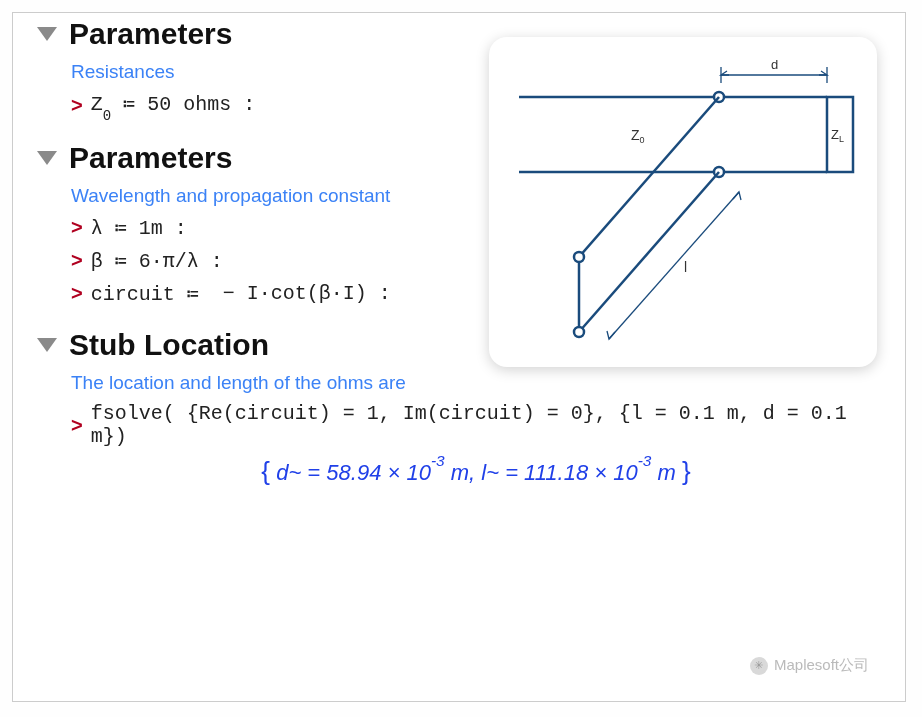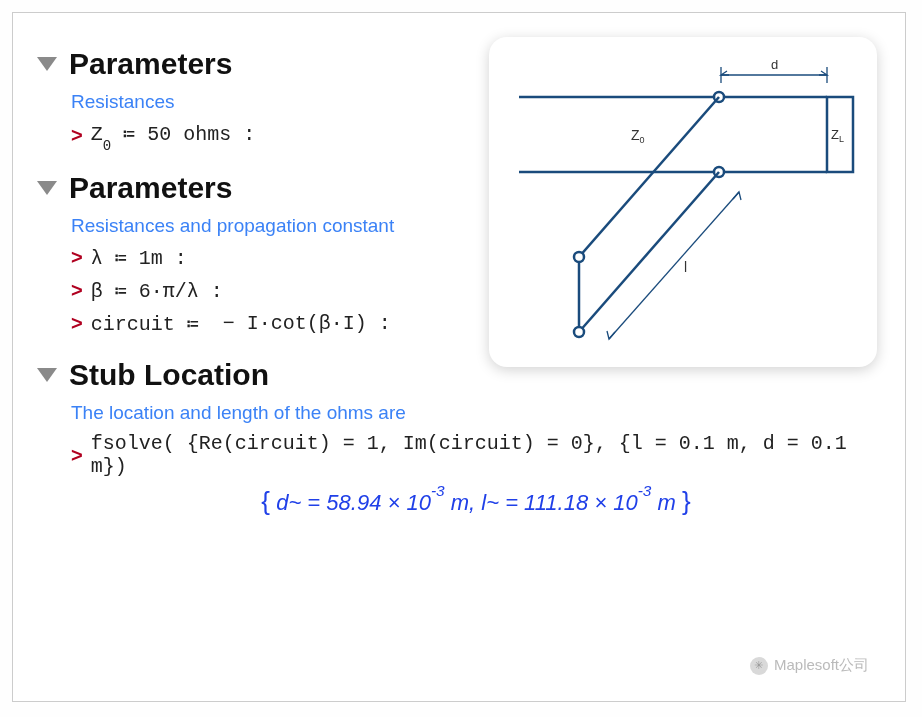--- a/index.html
+++ b/index.html
@@ -8,21 +8,21 @@
       background: #fefefe;
       width: 922px;
       height: 717px;
       position: relative;
       padding: 12px;
     }
     .worksheet {
       border: 1px solid #ccc;
       width: 894px;
       height: 690px;
-      padding: 34px 24px;
+      padding: 4px 24px;
       position: relative;
       background: #fff;
     }
     .section { margin-bottom: 22px; }
     .section-header {
       display: flex;
       align-items: center;
       margin-bottom: 10px;
       cursor: pointer;
     }
@@ -137,21 +137,21 @@
       </div>
     </div>
   </div>
 
   <div class="section">
     <div class="section-header">
       <div class="disclosure"></div>
       <div class="section-title">Parameters</div>
     </div>
     <div class="section-body">
-      <div class="text-line">Resistances and propagation constant</div>
+      <div class="text-line">Wavelength and propagation constant</div>
       <div class="prompt-line">
         <span class="prompt">&gt;</span>
         <span class="math">λ ≔ 1m :</span>
       </div>
       <div class="prompt-line">
         <span class="prompt">&gt;</span>
         <span class="math">β ≔ 6·π/λ :</span>
       </div>
       <div class="prompt-line" style="align-items:center;">
         <span class="prompt">&gt;</span>

